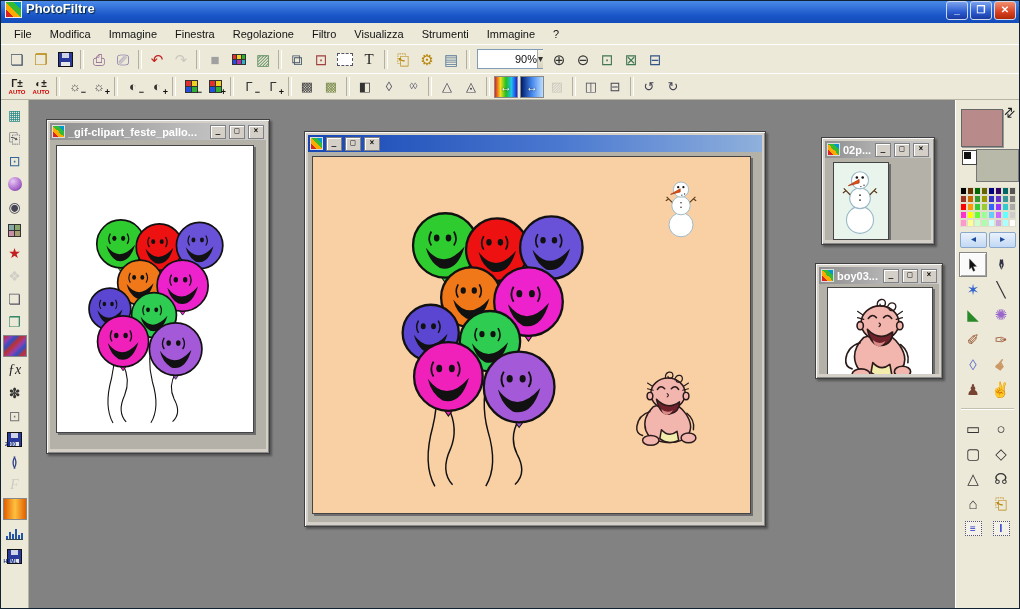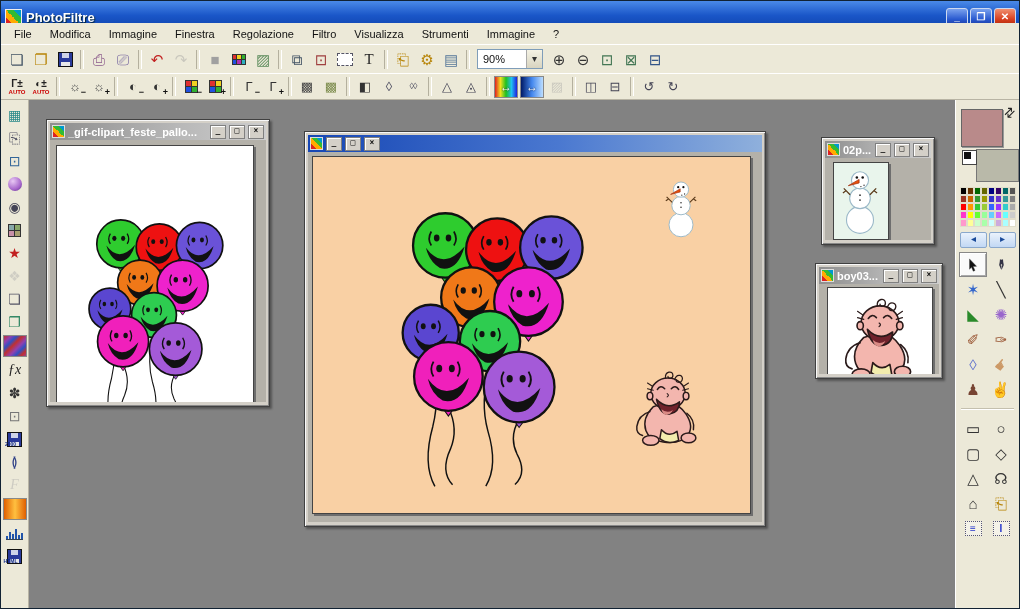--- a/index.html
+++ b/index.html
@@ -1,21 +1,21 @@
 <!DOCTYPE html>
 <html><head>
 <meta charset="utf-8">
 <style>
   html,body{margin:0;padding:0;background:#555;}
   .app{position:relative;width:1020px;height:609px;overflow:hidden;
        font-family:"Liberation Sans",sans-serif;background:#828282;border:1px solid #123;box-sizing:border-box;}
   
   .titlebar{position:absolute;left:0;top:0;right:0;height:32px;
     background:linear-gradient(180deg,#4a8ae8 0%,#1a56c8 45%,#0b3ea6 100%);
-    display:flex;align-items:center;padding:0 3px;box-sizing:border-box;}
+    display:flex;padding:0 3px;box-sizing:border-box;}
   .app-icon{width:15px;height:15px;margin:0 4px 0 1px;border:1px solid #eee;
     background:linear-gradient(45deg,#d22 0 25%,#fa0 0 50%,#3b3 0 75%,#09c 0 100%);}
   .app-title{color:#fff;font-weight:bold;font-size:13px;text-shadow:1px 1px 1px #023;flex:1;}
   .xpbtns{display:flex;gap:2px;}
   .xpbtn{width:20px;height:17px;border-radius:3px;border:1px solid #cdd9f0;color:#fff;
     background:linear-gradient(180deg,#7aa2ee,#2a5ad0 60%,#1a3aa0);
     font-size:10px;line-height:15px;text-align:center;font-weight:bold;}
   .xpbtn.close{background:linear-gradient(180deg,#f09070,#d84020 60%,#b02808);}
   
   .menubar{position:absolute;left:0;top:22px;right:0;height:21px;background:#ece9d8;
@@ -295,21 +295,21 @@
           <span class="g" style="color: rgb(184, 134, 11);">⎗</span>
         </div>
         <div class="tbtn">
           <span class="g" style="color: rgb(184, 134, 11);">⚙</span>
         </div>
         <div class="tbtn">
           <span class="g" style="color: rgb(85, 119, 153);">▤</span>
         </div>
         <div class="tsep"></div>
       </span>
-    <span class="combo" style="display:flex;width:66px;height:20px;border:1px solid #7f9db9;background:#fff;margin:0 4px;box-sizing:border-box;">
+    <span class="combo" style="display:flex;width:66px;height:20px;border:1px solid #7f9db9;background:#fff;margin:0 4px;box-sizing:border-box;padding-left:32px;">
       <span style="flex:1;font-size:11px;padding:3px 0 0 5px;color:#111;">90%</span>
       <span style="width:15px;background:linear-gradient(180deg,#f4f2e4,#d8d4c0);border-left:1px solid #aaa;text-align:center;font-size:10px;line-height:18px;color:#333;">▾</span>
     </span>
     <span id="tb1-right" style="display:flex;align-items:center;">
         <div class="tbtn">
           <span class="g" style="color: rgb(51, 51, 51);">⊕</span>
         </div>
         <div class="tbtn">
           <span class="g" style="color: rgb(51, 51, 51);">⊖</span>
         </div>
@@ -630,21 +630,21 @@
           <div class="dashblue" style="color: rgb(34, 51, 204);">≡</div>
         </div>
         <div class="tool">
           <div class="dashblue" style="color: rgb(34, 51, 204);">I</div>
         </div>
       </div>
   </div>
 
   <div class="workspace">
 
-    <div class="cwin" style="left:17px;top:19px;width:224px;height:288px;">
+    <div class="cwin" style="left:17px;top:19px;width:224px;height:335px;">
       <div class="ctbar inactive">
         <div class="cicon"></div>
         <div class="ctitle">_gif-clipart_feste_pallo...</div>
         <div class="wbtn">_</div>
         <div class="wbtn">□</div>
         <div class="wbtn">×</div>
       </div>
       <div class="cinner">
         <div class="canvas" id="canvas1" style="left: 6px; top: 5px; width: 196px; height: 286px; background: rgb(255, 255, 255);">
           <svg class="art" style="left:8px;top:50px;overflow:visible" width="178" height="232" viewBox="0 0 230 300">

